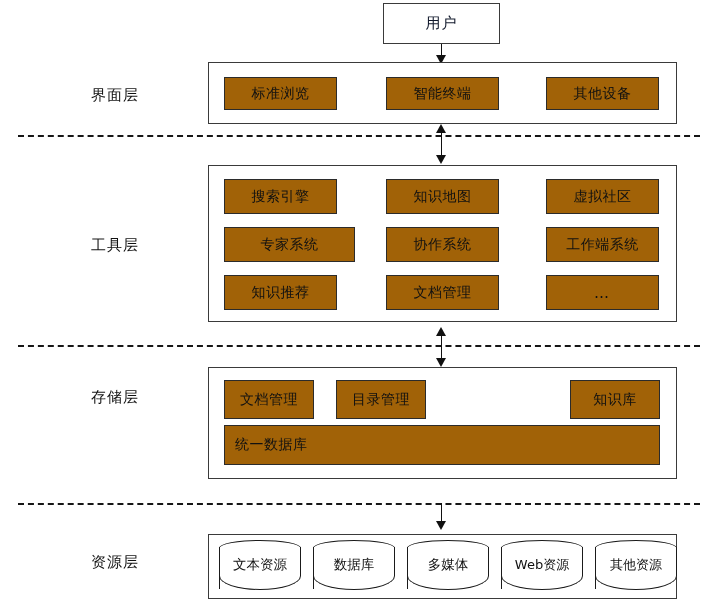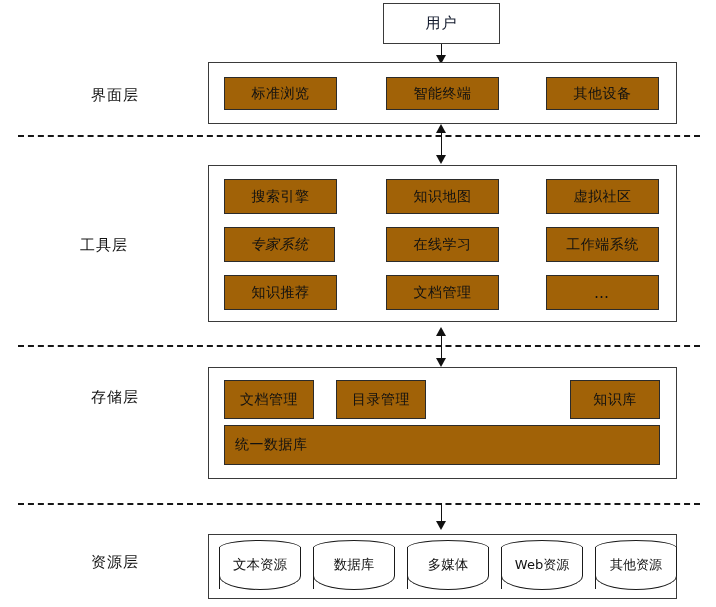--- a/index.html
+++ b/index.html
@@ -150,41 +150,41 @@
   <div class="abs node-box" style="left:546px;top:77px;width:113px;height:33px;">
     <span>其他设备</span>
   </div>
 
   <div class="abs dashed-line" style="left:18px;top:135px;width:682px;"></div>
 
   <div class="arrow-line" style="left:441px;top:128px;height:34px;"></div>
   <div class="arrow-head up" style="left:436px;top:124px;"></div>
   <div class="arrow-head down" style="left:436px;top:155px;"></div>
 
-  <div class="abs layer-label" style="left:54px;top:236px;width:100px;">
+  <div class="abs layer-label" style="left:65px;top:236px;width:100px;">
     <span>工具层</span>
   </div>
 
   <div class="abs container-box" style="left:208px;top:165px;width:469px;height:157px;"></div>
 
   <div class="abs node-box" style="left:224px;top:179px;width:113px;height:35px;">
     <span>搜索引擎</span>
   </div>
   <div class="abs node-box" style="left:386px;top:179px;width:113px;height:35px;">
     <span>知识地图</span>
   </div>
   <div class="abs node-box" style="left:546px;top:179px;width:113px;height:35px;">
     <span>虚拟社区</span>
   </div>
 
-  <div class="abs node-box" style="left:224px;top:227px;width:111px;height:35px;font-style:italic;">
+  <div class="abs node-box" style="left:224px;top:227px;width:131px;height:35px;">
     <span>专家系统</span>
   </div>
   <div class="abs node-box" style="left:386px;top:227px;width:113px;height:35px;">
-    <span>在线学习</span>
+    <span>协作系统</span>
   </div>
   <div class="abs node-box" style="left:546px;top:227px;width:113px;height:35px;">
     <span>工作端系统</span>
   </div>
 
   <div class="abs node-box" style="left:224px;top:275px;width:113px;height:35px;">
     <span>知识推荐</span>
   </div>
   <div class="abs node-box" style="left:386px;top:275px;width:113px;height:35px;">
     <span>文档管理</span>

